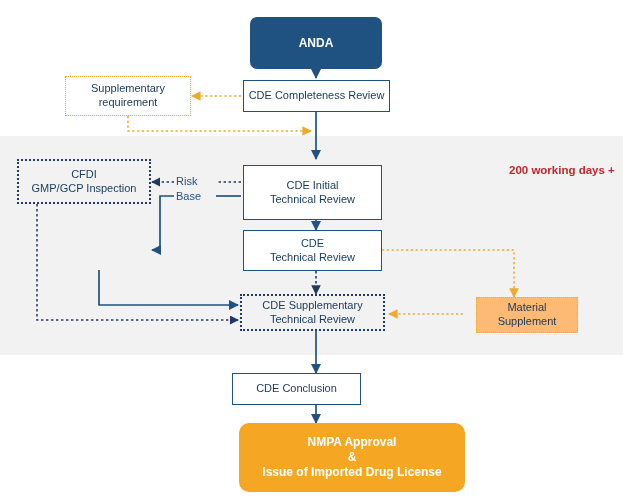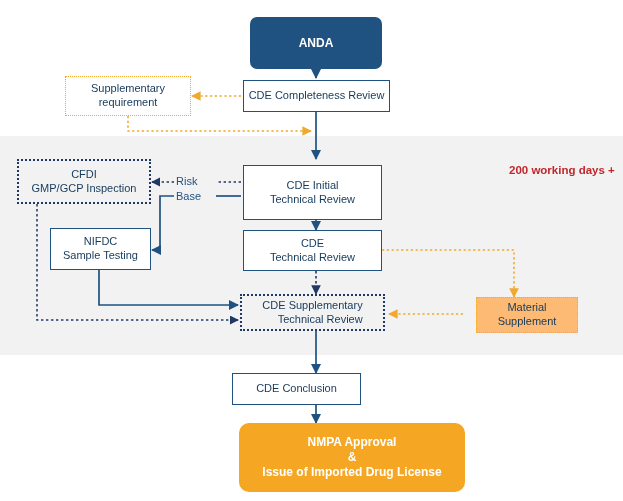--- a/index.html
+++ b/index.html
@@ -154,36 +154,32 @@
   <div class="node node-dotted-orange" style="left:65px; top:76px; width:126px; height:40px; background:#ffffff;justify-content:center;">
     <span class="node-label">Supplementary
 requirement</span>
   </div>
 
   <div class="node node-dotted-blue" style="left:17px; top:159px; width:134px; height:45px;">
     <span class="node-label">CFDI
 GMP/GCP Inspection</span>
   </div>
 
-  <div class="node node-solid" style="left:50px; top:228px; width:101px; height:42px;">
-    <span class="node-label">NIFDC
-Sample Testing</span>
-  </div>
 
   <div class="node node-solid" style="left:243px; top:165px; width:139px; height:55px;">
     <span class="node-label">CDE Initial
 Technical Review</span>
   </div>
 
   <div class="node node-solid" style="left:243px; top:230px; width:139px; height:41px;">
     <span class="node-label">CDE
 Technical Review</span>
   </div>
 
-  <div class="node node-dotted-blue" style="left:240px; top:294px; width:145px; height:37px;text-align:right;">
+  <div class="node node-dotted-blue" style="left:240px; top:294px; width:145px; height:37px;">
     <span class="node-label">CDE Supplementary
 Technical Review</span>
   </div>
 
   <div class="node node-dotted-orange" style="left:476px; top:297px; width:102px; height:36px; background:#fdba74;">
     <span class="node-label">Material
 Supplement</span>
   </div>
 
   <div class="node node-solid" style="left:232px; top:373px; width:129px; height:32px;">

